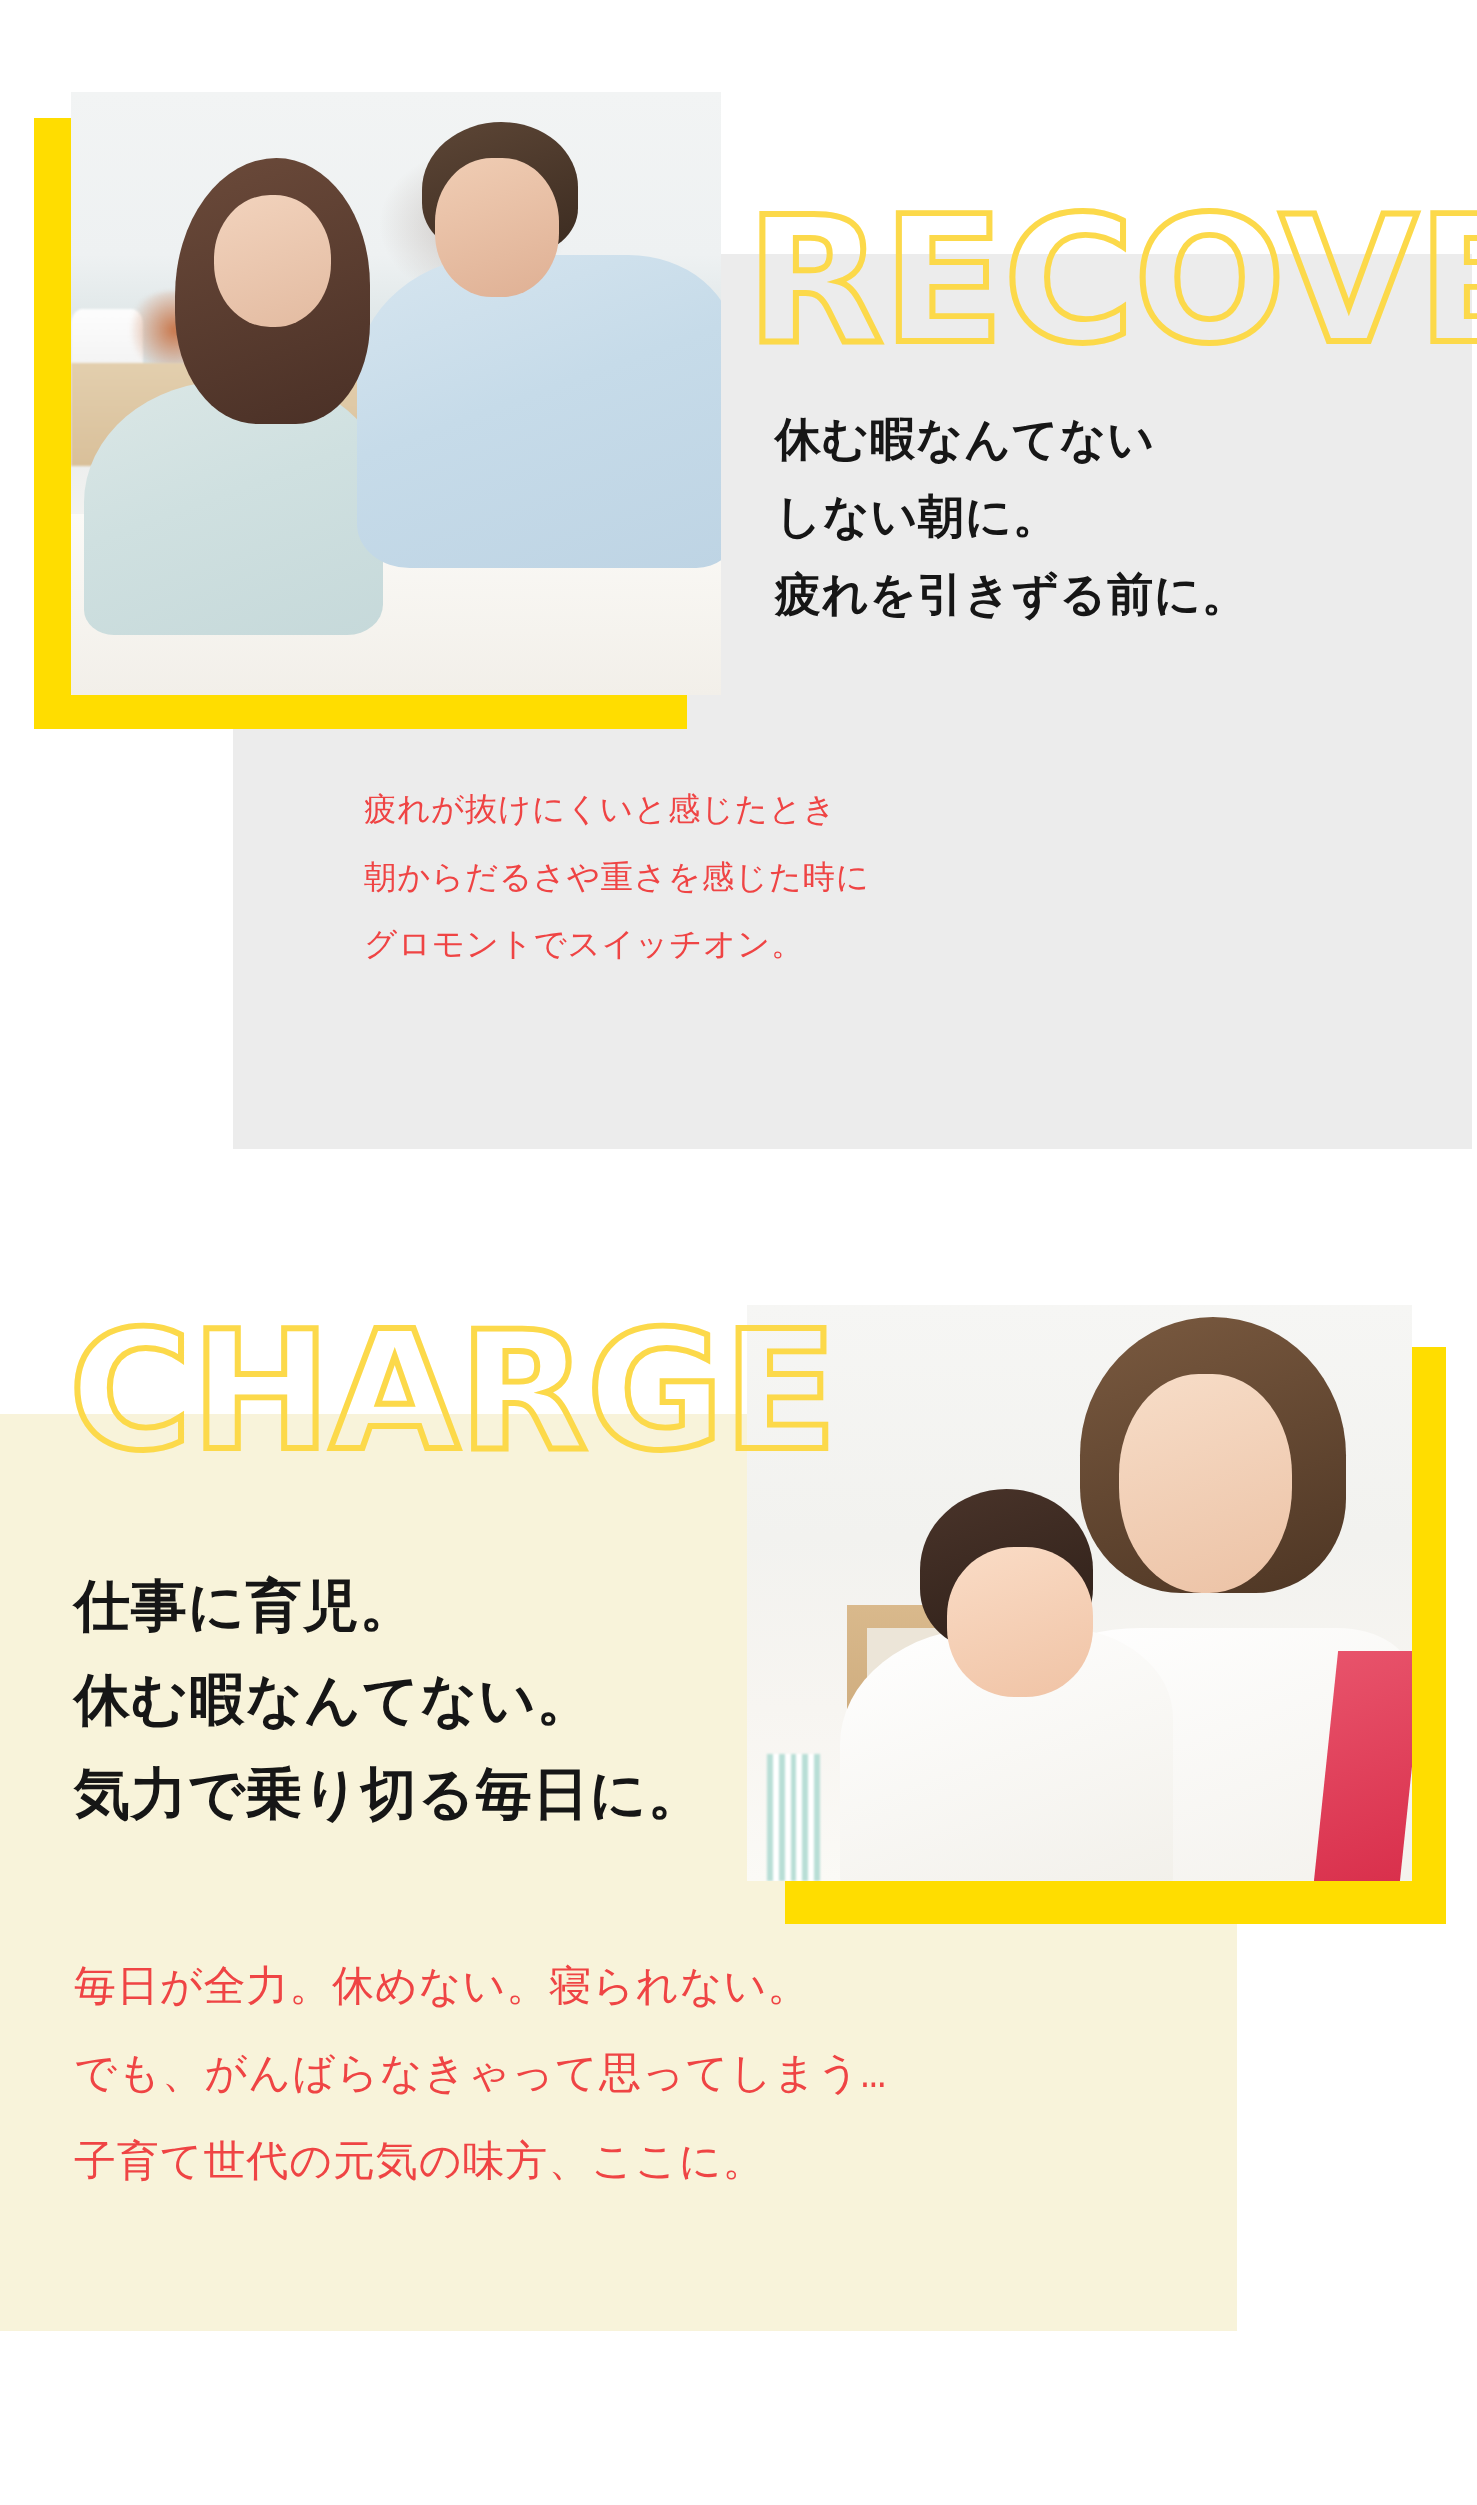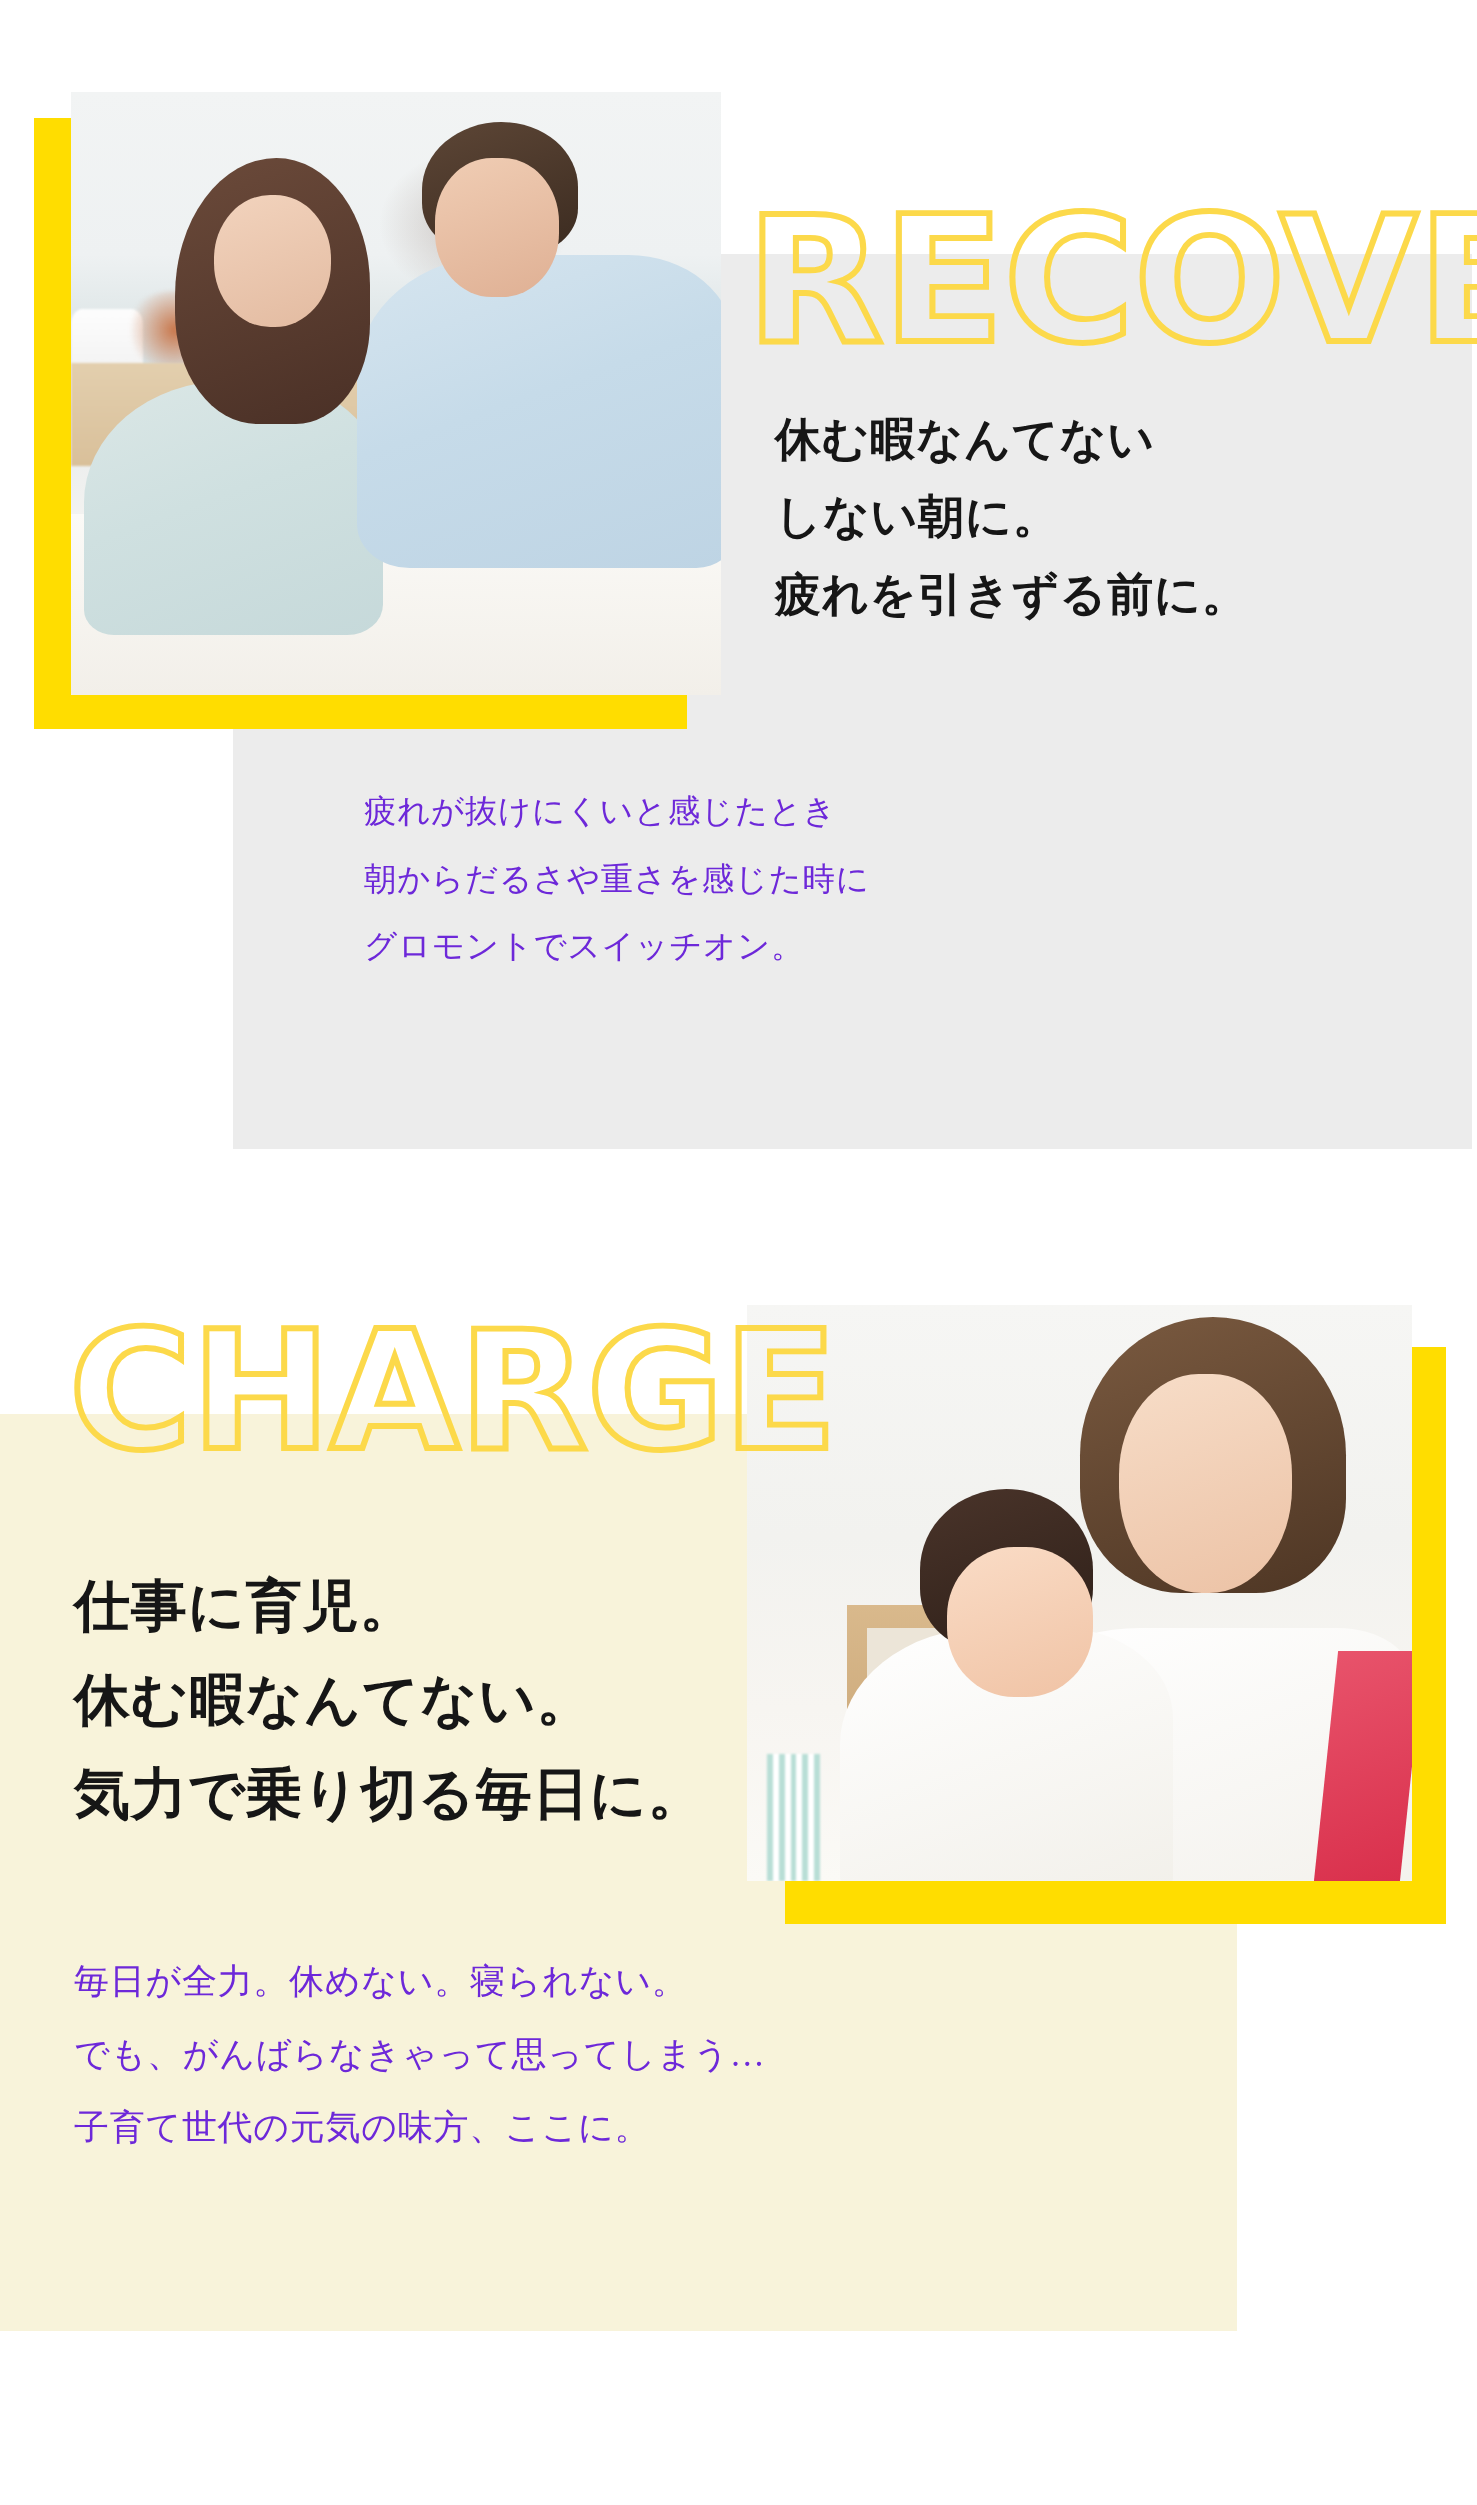--- a/index.html
+++ b/index.html
@@ -169,29 +169,29 @@
     color:#161616;
     line-height:1.68;
     letter-spacing:0.015em;
     white-space:pre-line;
   }
   .heading.recovery{ left:775px; top:401px; font-size:46px; }
   .heading.charge  { left:74px;  top:1559px; font-size:56px; }
 
   .body-copy{
     position:absolute;
-    font-family:Liberation Serif, serif;
+    font-family:Liberation Mono, monospace;
     font-weight:400;
-    color:#6d28d9;
+    color:#ef4444;
     line-height:2.08;
     letter-spacing:0.02em;
     white-space:pre-line;
   }
   .body-copy.recovery{ left:364px; top:778px; font-size:32.5px; }
-  .body-copy.charge  { left:74px;  top:1946px; font-size:35px; }
+  .body-copy.charge  { left:74px;  top:1946px; font-size:42px; }
 </style>
 </head>
 <body>
 
 <section>
 
   <div class="abs panel-gray" style="left:233px; top:254px; width:1239px; height:895px;"></div>
 
   <div class="abs accent-yellow" style="left:34px; top:118px; width:653px; height:611px;"></div>
 

